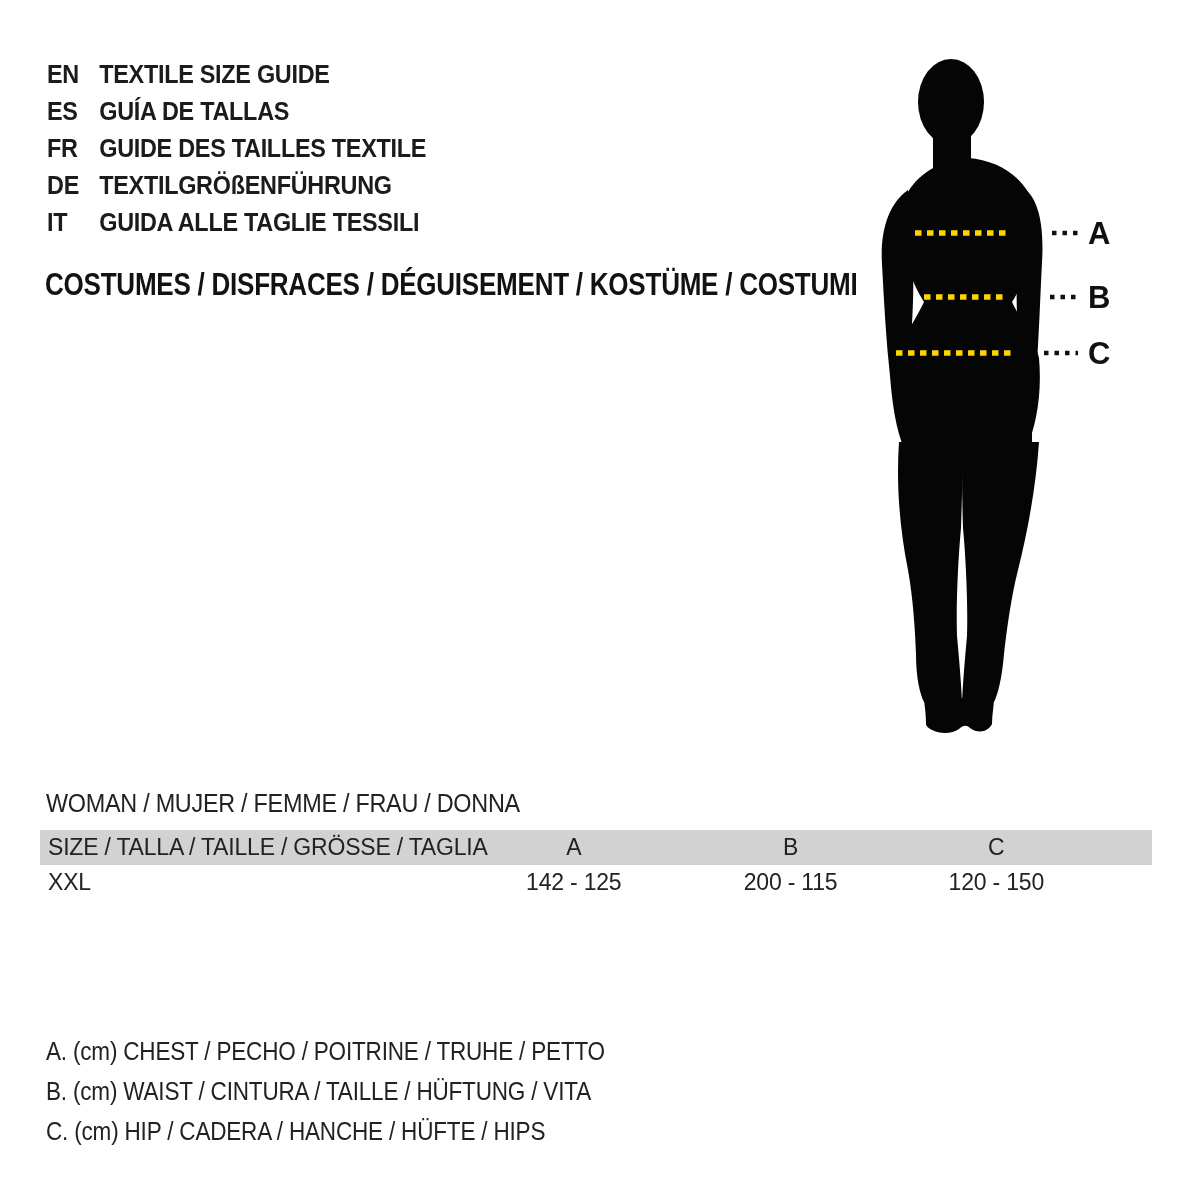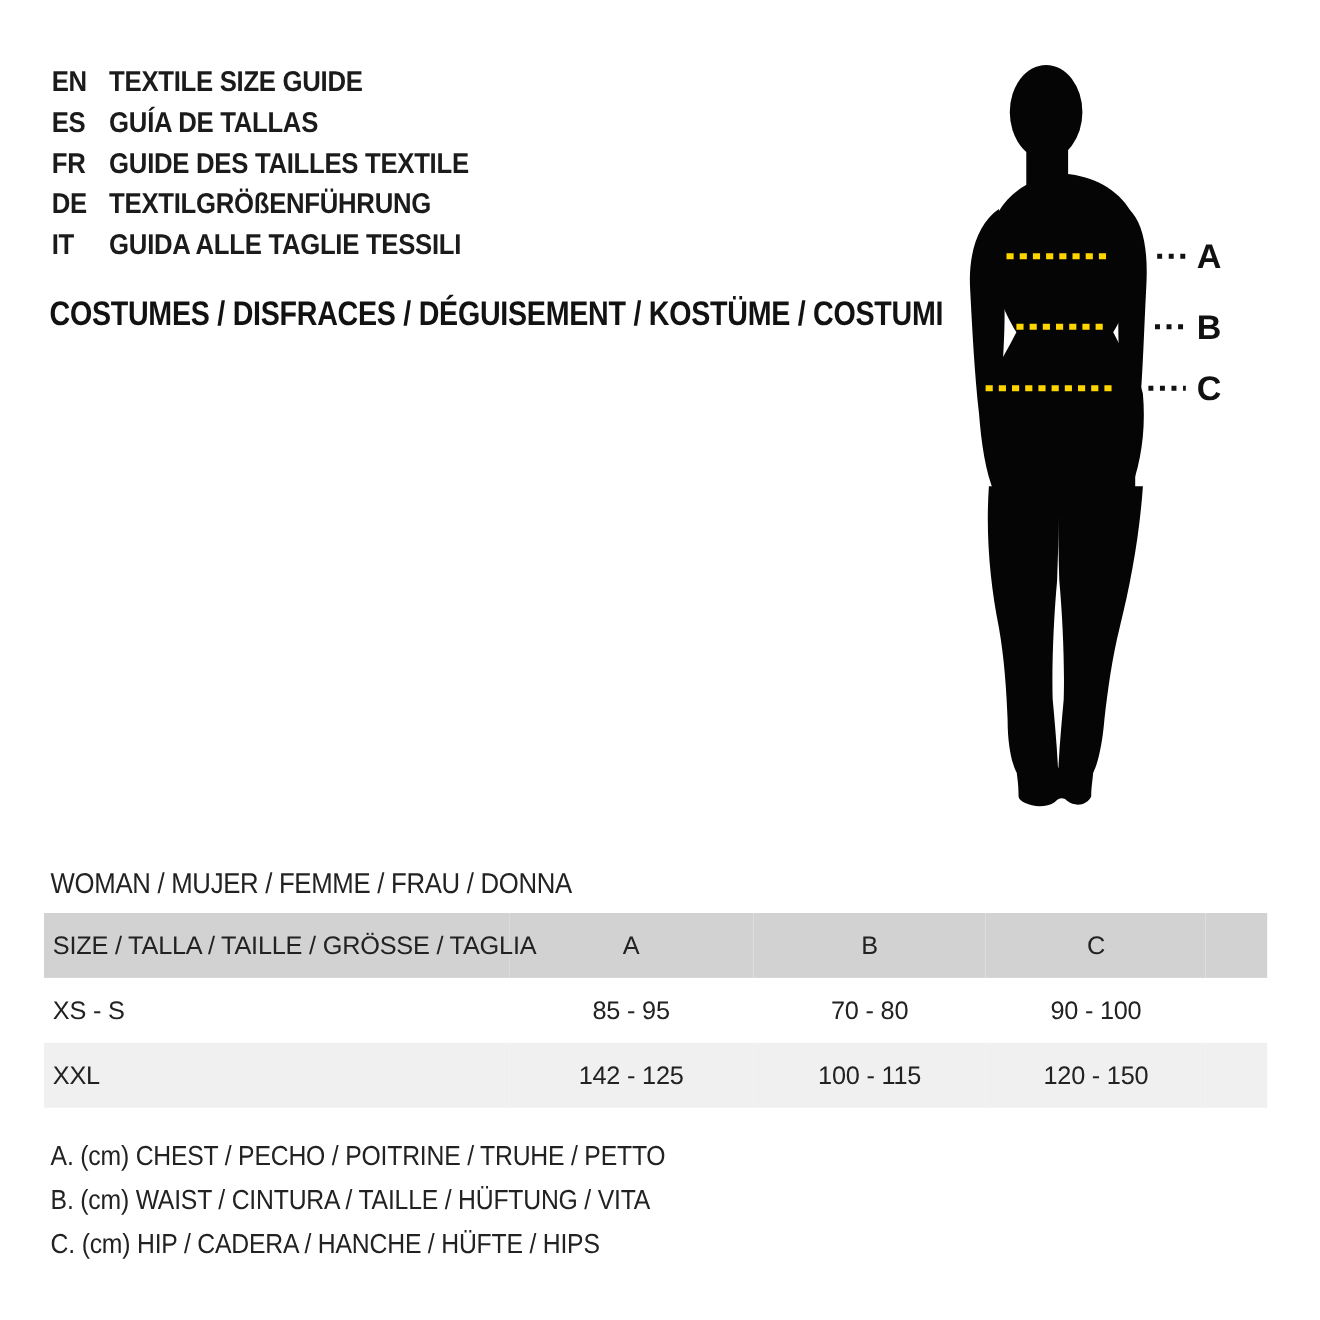--- a/index.html
+++ b/index.html
@@ -21,21 +21,21 @@
   
   .figure { left:820px; top:40px; width:320px; height:740px; }
 
   
   .section-title { left:46px; top:788px; font-size:26px; font-weight:400; letter-spacing:-0.3px;
                    transform:scaleX(0.9); transform-origin:left top; white-space:nowrap; color:#222; }
 
   
   .size-table { left:40px; top:830px; width:1112px; border-collapse:collapse; table-layout:fixed; }
   .size-table th, .size-table td { font-weight:400; font-size:23px; letter-spacing:-0.2px;
-                                   color:#222; height:29px; padding:16px; vertical-align:middle; }
+                                   color:#222; height:29px; padding:4px; vertical-align:middle; }
   .size-table thead th { background:#d2d2d2; height:30px; }
   .size-table .c-size { text-align:left; padding-left:8px; white-space:nowrap; }
   .size-table .c-num  { text-align:center; white-space:nowrap; }
   .size-table tbody tr:nth-child(even) td { background:#f0f0f0; }
 
   
   .legend { left:46px; top:1031px; transform:scaleX(0.9); transform-origin:left top; }
   .legend-row { font-size:25px; line-height:40px; font-weight:400; letter-spacing:-0.2px;
                 white-space:nowrap; color:#222; }
 
@@ -120,30 +120,23 @@
     <tr>
       <th class="c-size">SIZE / TALLA / TAILLE / GRÖSSE / TAGLIA</th>
       <th class="c-num">A</th>
       <th class="c-num">B</th>
       <th class="c-num">C</th>
       <th></th>
     </tr>
   </thead>
   <tbody>
     <tr>
-      <td class="c-size">XS - S</td>
-      <td class="c-num">85 - 95</td>
-      <td class="c-num">70 - 80</td>
-      <td class="c-num">90 - 100</td>
-      <td></td>
-    </tr>
-    <tr>
       <td class="c-size">XXL</td>
       <td class="c-num">142 - 125</td>
-      <td class="c-num">100 - 115</td>
+      <td class="c-num">200 - 115</td>
       <td class="c-num">120 - 150</td>
       <td></td>
     </tr>
   </tbody>
 </table>
 
 <div class="abs legend">
   <div class="legend-row">A. (cm) CHEST / PECHO / POITRINE / TRUHE / PETTO</div>
   <div class="legend-row">B. (cm) WAIST / CINTURA / TAILLE / HÜFTUNG / VITA</div>
   <div class="legend-row">C. (cm) HIP / CADERA / HANCHE / HÜFTE / HIPS</div>

